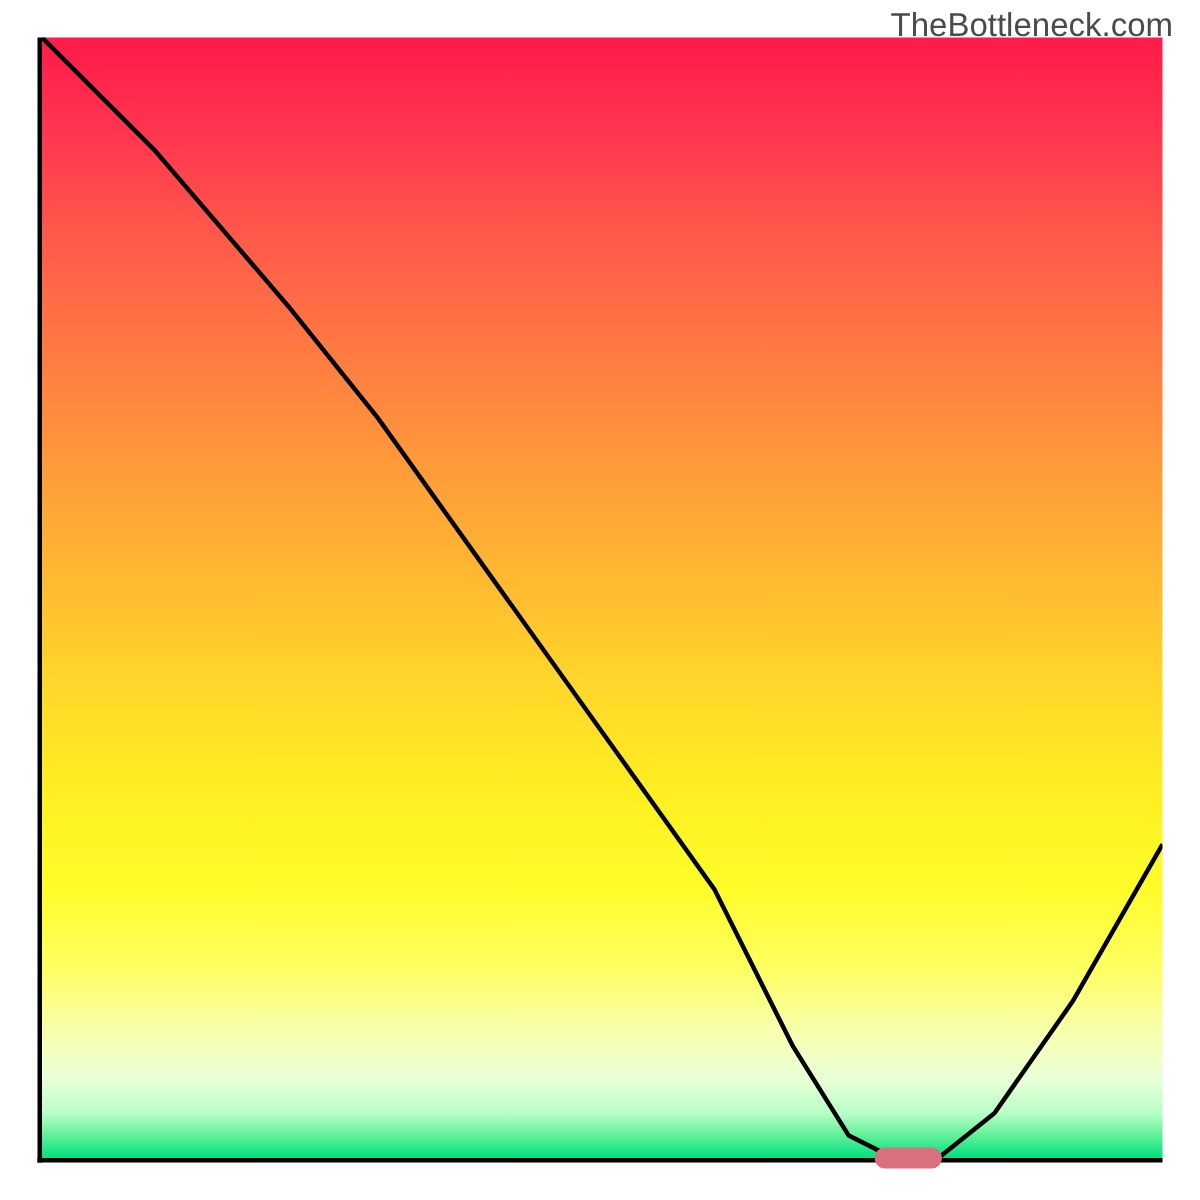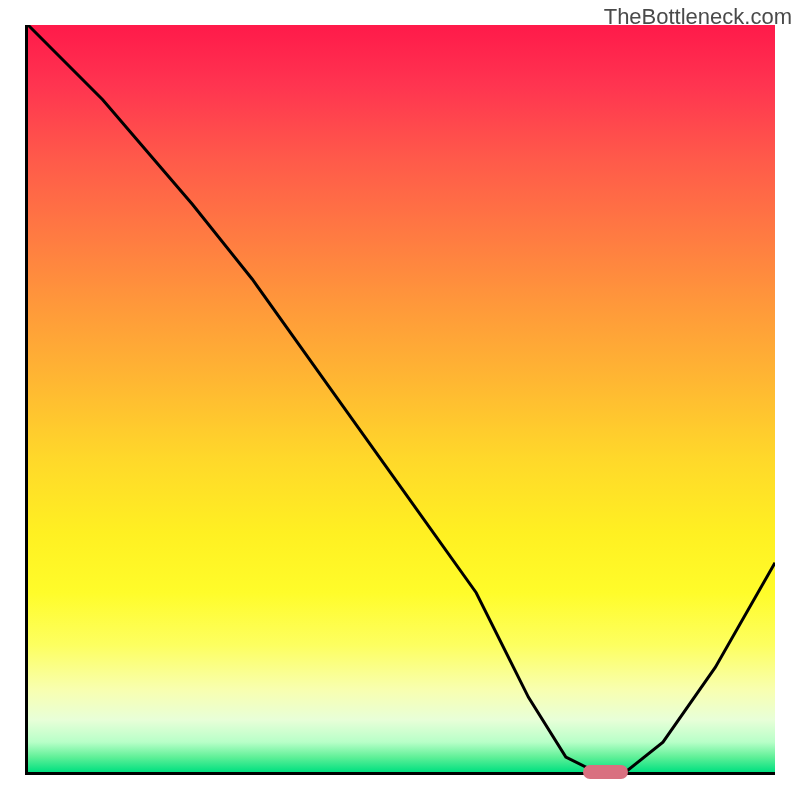--- a/index.html
+++ b/index.html
@@ -6,21 +6,21 @@
   body {
     width: 800px;
     height: 800px;
     background: #ffffff;
     position: relative;
     font-family: Arial, sans-serif;
   }
   .watermark {
     position: absolute;
     top: 4px;
-    right: 8px;
+    right: 18px;
     font-size: 22px;
     color: #4a4a4a;
     font-weight: normal;
     z-index: 10;
   }
   .plot-area {
     position: absolute;
     left: 25px;
     top: 25px;
     width: 750px;

